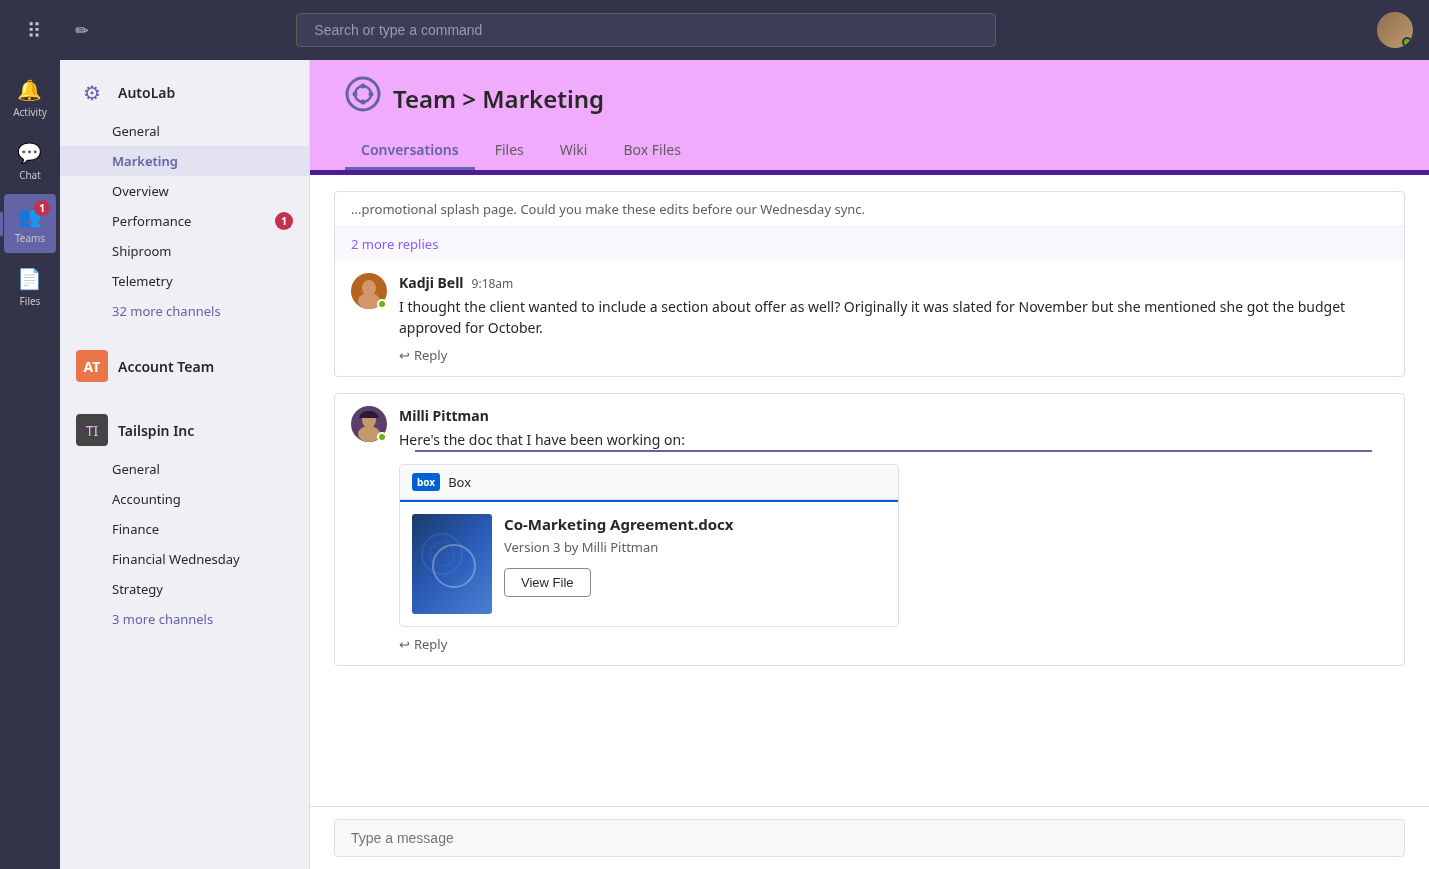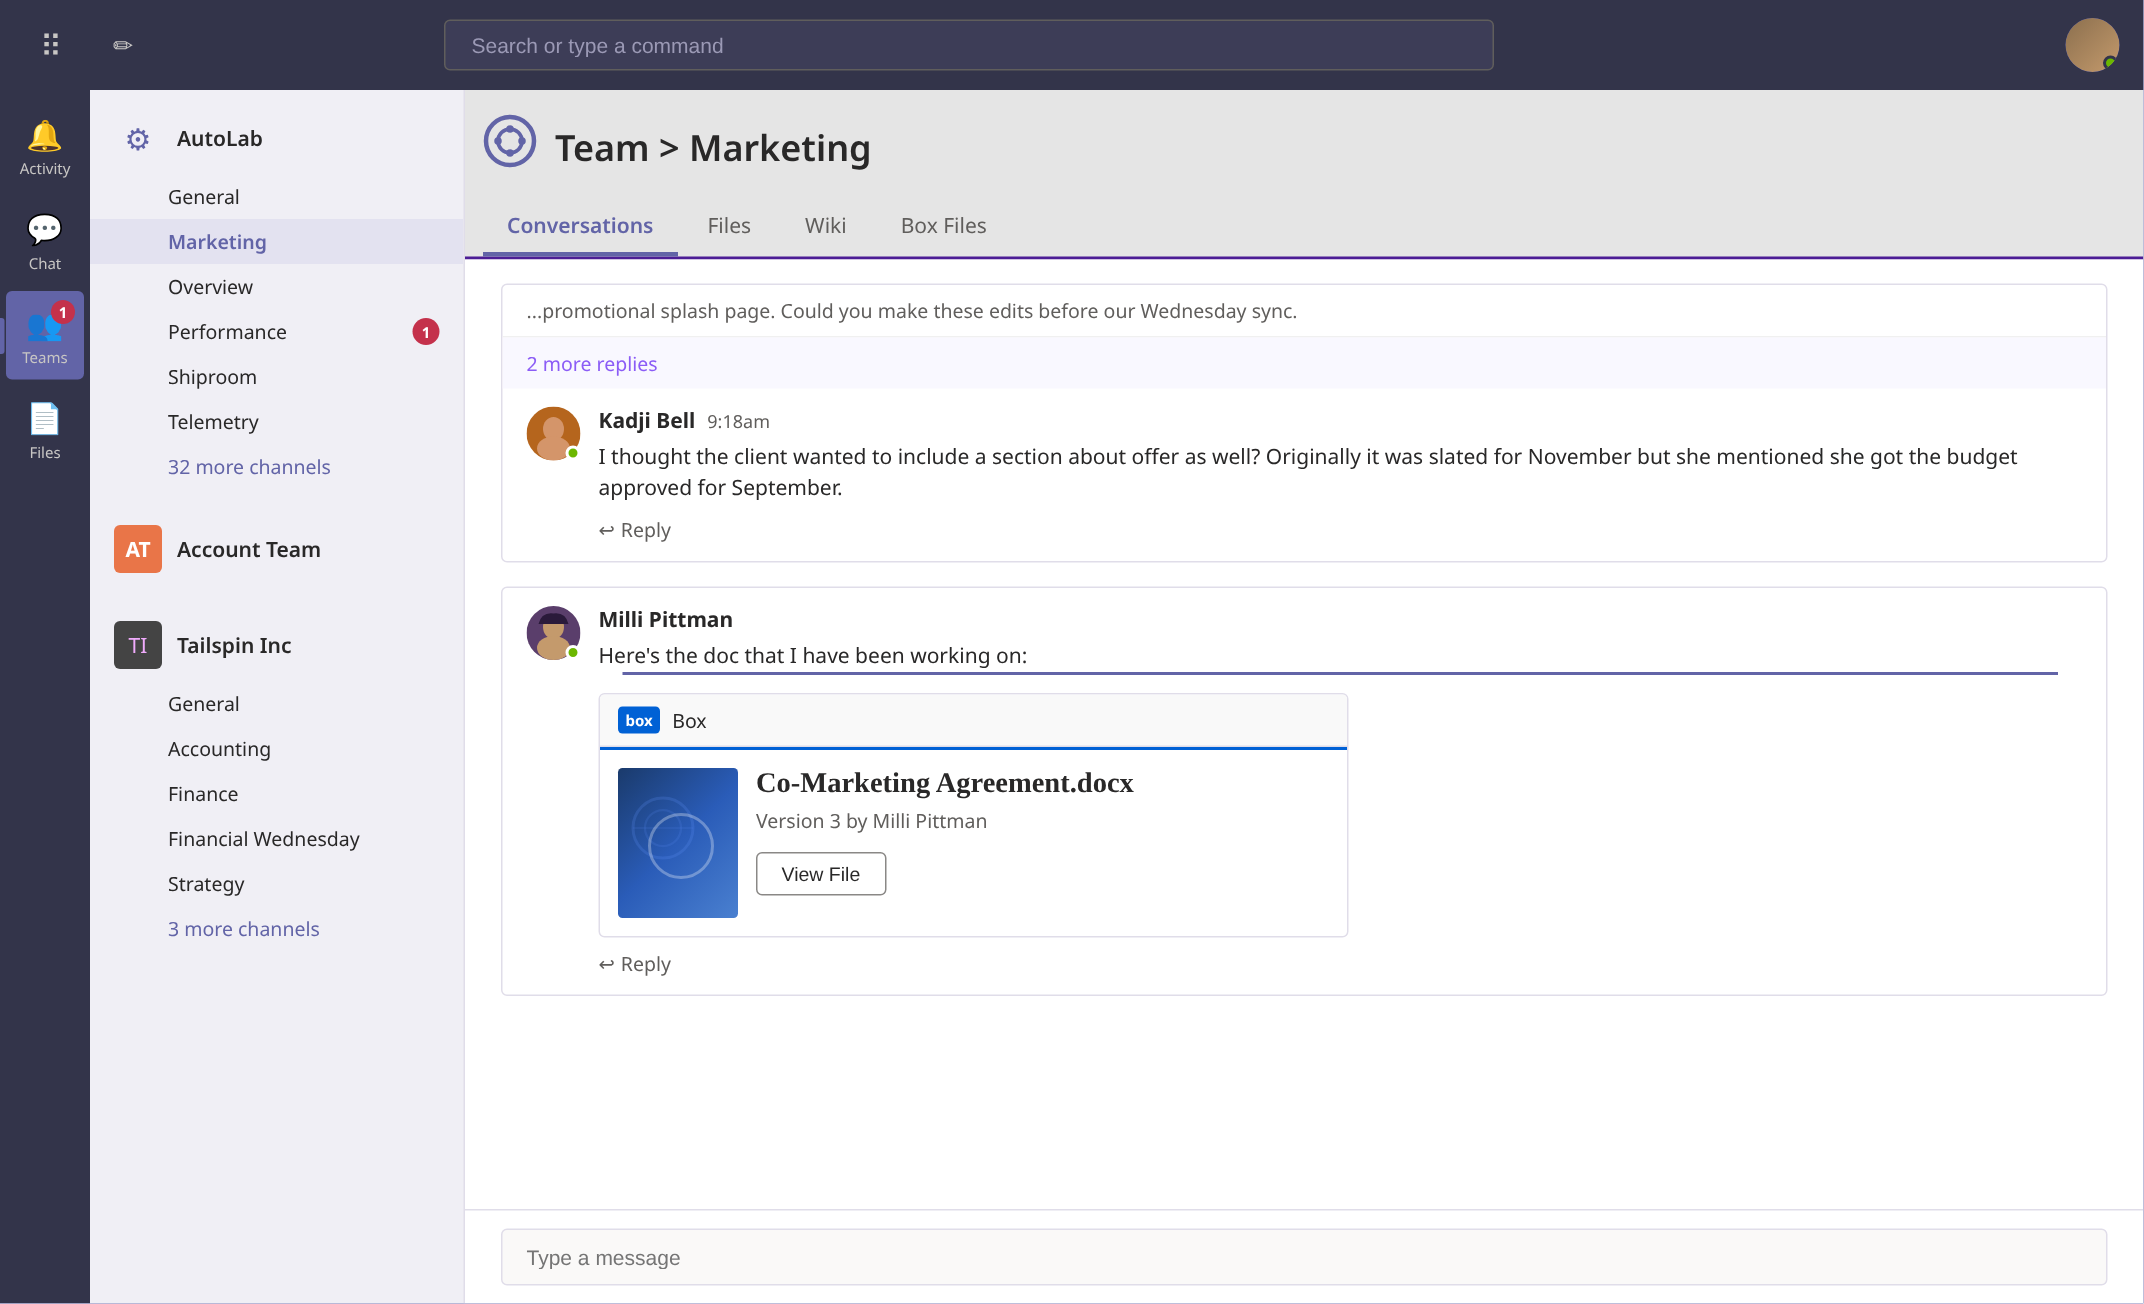--- a/index.html
+++ b/index.html
@@ -205,23 +205,23 @@
     .content {
       flex: 1;
       background: white;
       display: flex;
       flex-direction: column;
       overflow: hidden;
     }
 
     
     .content-header {
-      padding: 16px 12px 0;
-      border-bottom: 2px solid #4c1d95;
-      background: #e5e5e5;
+      padding: 16px 35px 0;
+      border-bottom: 5px solid #4c1d95;
+      background: #f0abfc;
       flex-shrink: 0;
     }
     .content-title {
       display: flex;
       align-items: center;
       gap: 12px;
       margin-bottom: 12px;
     }
     .content-title-icon {
       font-size: 28px;
@@ -371,21 +371,21 @@
       content: '';
       position: absolute;
       width: 40px;
       height: 40px;
       border-radius: 50%;
       border: 2px solid rgba(255,255,255,0.3);
       top: 30px;
       left: 20px;
     }
     .box-file-info { flex: 1; }
-    .box-file-name { font-size: 19px; font-weight: 700; color: #292828; margin-bottom: 4px; font-family: Liberation Serif, serif; }
+    .box-file-name { font-size: 15px; font-weight: 700; color: #292828; margin-bottom: 4px; }
     .box-file-version { font-size: 13px; color: #605e5c; margin-bottom: 12px; }
     .view-file-btn {
       display: inline-block;
       padding: 6px 16px;
       border: 1px solid #8a8886;
       border-radius: 4px;
       font-size: 13px;
       color: #292828;
       cursor: pointer;
       background: white;
@@ -554,21 +554,21 @@
               <ellipse cx="18" cy="15" rx="7" ry="8" fill="#d4956a"></ellipse>
               <ellipse cx="18" cy="28" rx="11" ry="8" fill="#d4956a"></ellipse>
             </svg>
             <div class="avatar-status"></div>
           </div>
           <div class="message-body">
             <div class="message-header">
               <span class="message-author">Kadji Bell</span>
               <span class="message-time">9:18am</span>
             </div>
-            <div class="message-text">I thought the client wanted to include a section about offer as well? Originally it was slated for November but she mentioned she got the budget approved for September.</div>
+            <div class="message-text">I thought the client wanted to include a section about offer as well? Originally it was slated for November but she mentioned she got the budget approved for October.</div>
             <div class="message-reply-btn">
               ↩ <span>Reply</span>
             </div>
           </div>
         </div>
       </div>
 
       <div class="message-thread">
         <div class="message-item">
           <div class="message-avatar">

